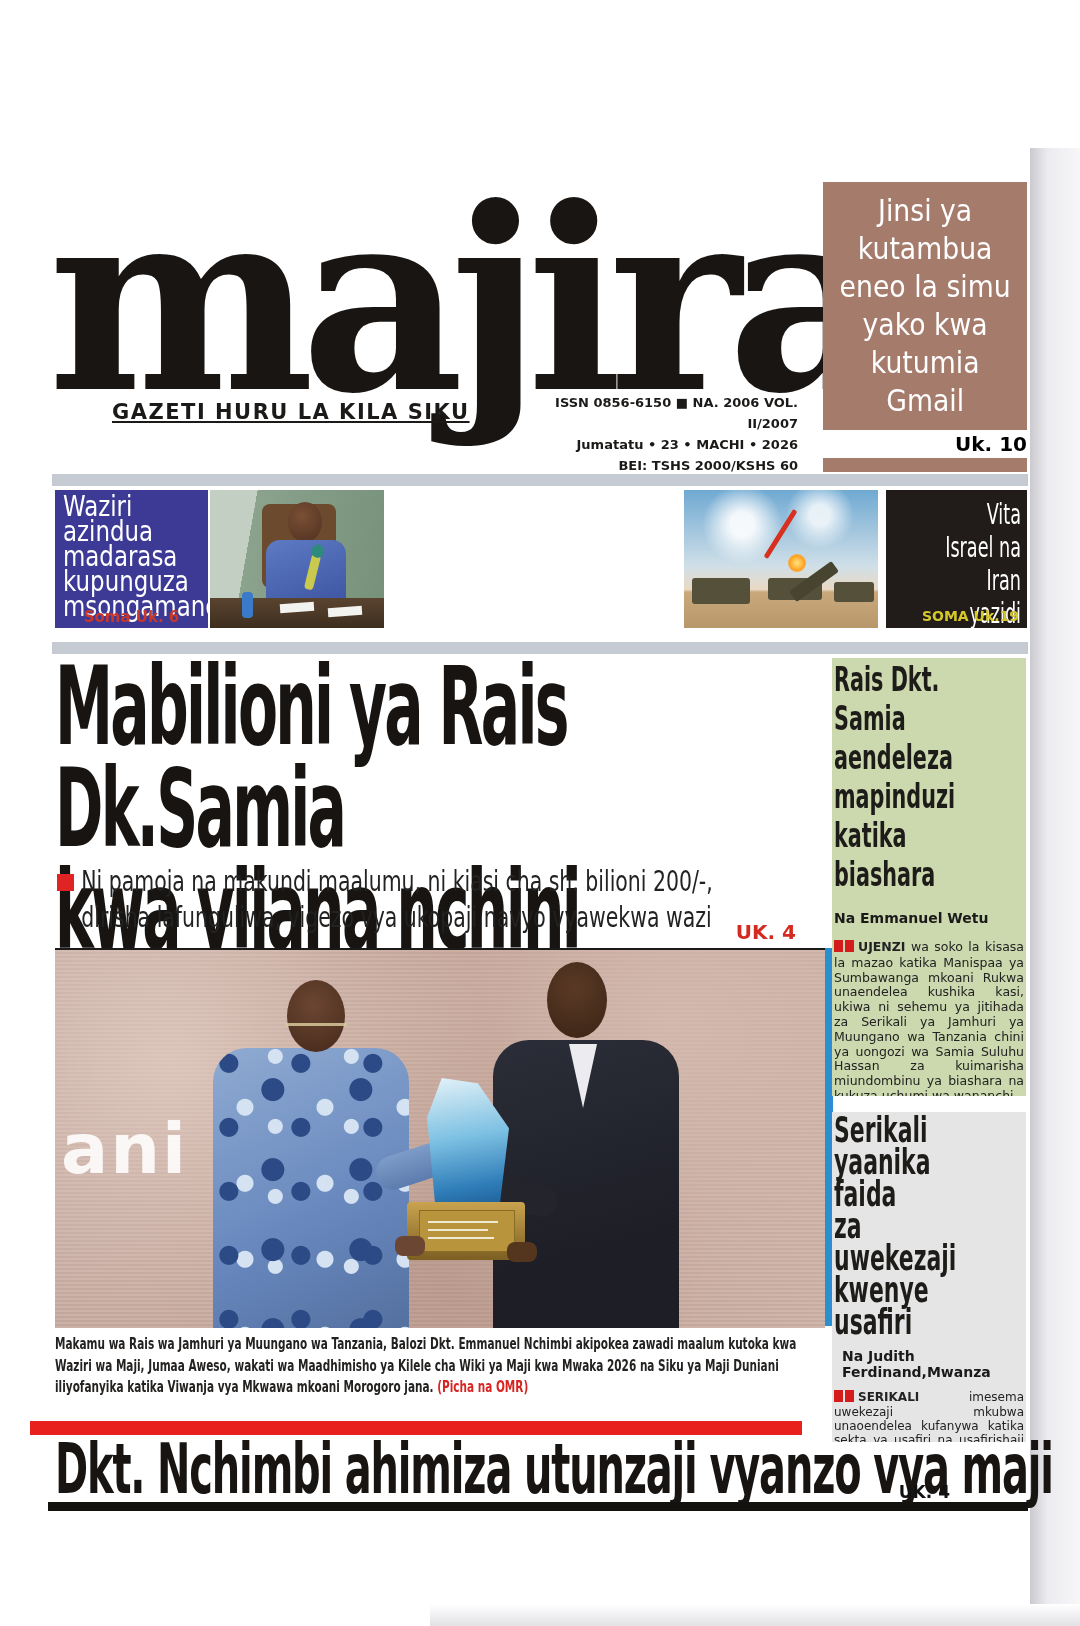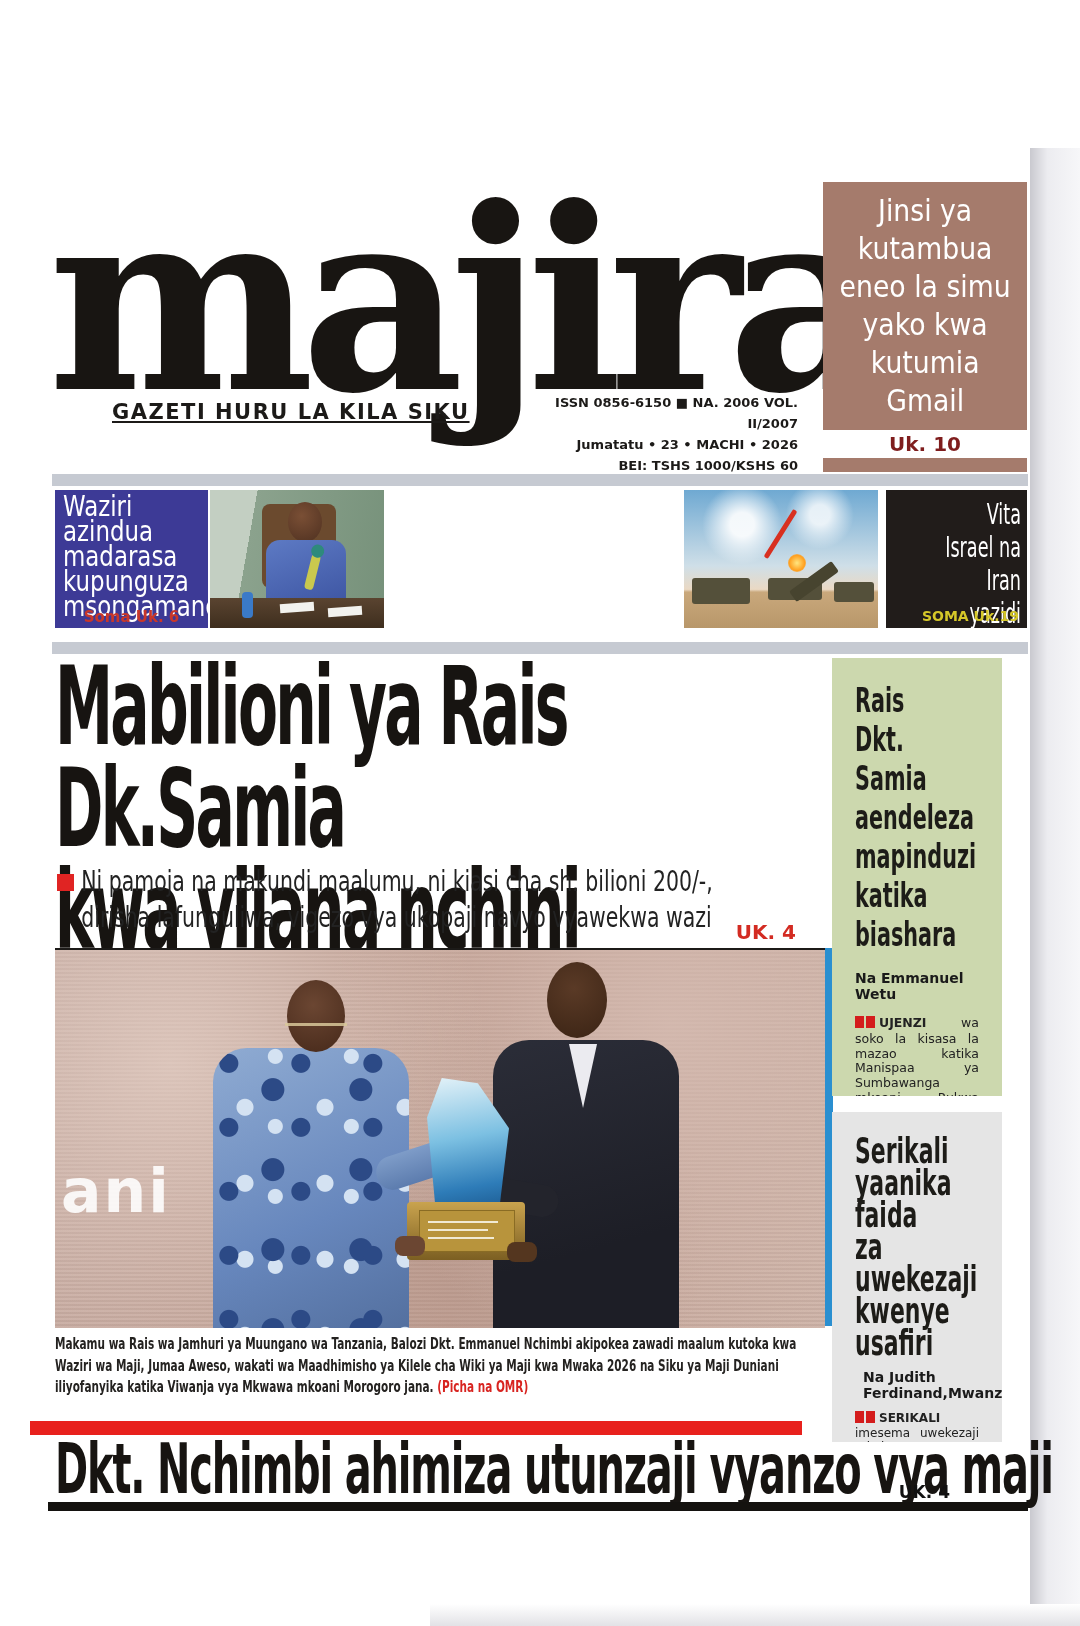--- a/index.html
+++ b/index.html
@@ -19,21 +19,21 @@
   .tagline{left:112px;top:400px;font-size:21px;font-weight:bold;letter-spacing:1.5px;color:#1c1a18;text-decoration:underline;}
   .website{left:112px;top:424px;font-size:28px;font-weight:bold;color:#d81f1f;letter-spacing:-0.5px;}
   .pubinfo{left:530px;top:392px;width:268px;text-align:right;font-size:13px;font-weight:bold;
            line-height:21px;color:#1c1a18;}
 
   
   .brown-box{left:823px;top:182px;width:204px;height:248px;background:#a57b6c;
              display:flex;align-items:center;justify-content:center;text-align:center;}
   .brown-box .t{display:inline-block;white-space:pre-line;color:#fff;font-size:30px;
                 line-height:38px;transform:scaleX(.89);transform-origin:center center;}
-  .uk10{left:823px;top:432px;width:204px;text-align:center;font-size:20px;font-weight:bold;color:#7f1d1d;}
+  .uk10{left:823px;top:432px;width:204px;text-align:right;font-size:20px;font-weight:bold;color:#000000;}
   .brown-strip{left:823px;top:458px;width:204px;height:14px;background:#a57b6c;}
 
   .gray-bar{left:52px;width:976px;height:12px;background:#c6cad2;}
 
   
   .tease{top:490px;height:138px;overflow:hidden;}
   .blue-box{left:55px;width:153px;background:#3d3a96;}
   .blue-box .t{position:absolute;left:8px;top:4px;white-space:pre-line;color:#fff;font-size:29px;
                line-height:25px;transform:scaleX(.79);transform-origin:left top;}
   .soma2{position:absolute;left:0;bottom:2px;width:100%;text-align:center;font-size:15px;
@@ -85,22 +85,22 @@
   .lead-ref{left:690px;top:920px;width:106px;text-align:right;font-size:20px;font-weight:bold;color:#d32b22;}
 
   
   .main-photo{left:55px;top:948px;width:770px;height:378px;overflow:hidden;border-top:2px solid #1c1a18;
       background:radial-gradient(circle at 15% 30%,rgba(230,210,200,.7),rgba(230,210,200,0) 45%),
                  radial-gradient(circle at 80% 20%,rgba(214,188,178,.8),rgba(214,188,178,0) 50%),
                  radial-gradient(circle at 55% 75%,rgba(180,148,136,.6),rgba(180,148,136,0) 45%),
                  repeating-linear-gradient(0deg,rgba(255,255,255,.07) 0 2px,rgba(0,0,0,.04) 2px 4px),
                  linear-gradient(100deg,#c6aaa0,#c2a093 55%,#cdb2a6);}
   .blue-strip{left:825px;top:948px;width:8px;height:378px;background:#2a8fd0;}
-  .ph-text{position:absolute;left:6px;top:158px;font-size:60px;font-weight:bold;
-           color:rgba(255,255,255,.88);letter-spacing:2px;margin-top:48px;}
+  .ph-text{position:absolute;left:6px;top:158px;font-size:70px;font-weight:bold;
+           color:rgba(255,255,255,.88);letter-spacing:2px;}
   .ml-head{position:absolute;left:232px;top:30px;width:58px;height:72px;border-radius:50%;
            background:radial-gradient(circle at 45% 35%,#6b4632,#46291a);}
   .ml-glasses{position:absolute;left:230px;top:60px;width:62px;height:13px;
               border-bottom:3px solid #d8c89a;opacity:.85;}
   .ml-body{position:absolute;left:158px;top:98px;width:196px;height:280px;border-radius:34px 34px 0 0;
      background:radial-gradient(circle at 22% 24%,#2c4a86 9px,rgba(0,0,0,0) 10px),
                 radial-gradient(circle at 68% 52%,#2c4a86 11px,rgba(0,0,0,0) 12px),
                 radial-gradient(circle at 40% 78%,#d4e2f2 8px,rgba(0,0,0,0) 9px),
                 radial-gradient(circle at 82% 12%,#d4e2f2 7px,rgba(0,0,0,0) 8px),
                 linear-gradient(155deg,#8fabd2,#6787bd 60%,#54709f);
@@ -124,21 +124,21 @@
              border:1px solid #8a6c24;}
   .tr-line{position:absolute;left:8px;height:2px;background:rgba(255,255,250,.8);}
   .hand{position:absolute;width:30px;height:20px;border-radius:8px;background:#6b4632;}
 
   
   .caption{left:55px;top:1334px;width:1064px;font-size:15px;font-weight:bold;line-height:21.5px;
            color:#242220;transform:scaleX(.70);transform-origin:left top;}
   .caption .credit{color:#d82420;}
 
   
-  .side-box{left:832px;width:170px;padding:23px;box-sizing:border-box;overflow:hidden;}
+  .side-box{left:832px;width:194px;padding:2px;box-sizing:border-box;overflow:hidden;}
   .green-box{top:658px;height:438px;background:#ccd8ae;}
   .teal-box{top:1112px;height:330px;background:#e5e5e5;}
   .side-h{white-space:pre-line;font-size:34px;font-weight:bold;line-height:39px;color:#1d1c18;
           transform:scaleX(.61);transform-origin:left top;}
   .teal-box .side-h{font-size:36px;line-height:32px;}
   .byline{font-size:14px;font-weight:bold;color:#1a1a1a;}
   .green-box .byline{margin-top:16px;}
   .teal-box .byline{margin-top:10px;margin-left:8px;}
   .side-body{margin-top:14px;font-size:12.5px;line-height:14.8px;text-align:justify;color:#222;}
   .teal-box .side-body{margin-top:10px;font-size:12px;line-height:14px;}
@@ -159,21 +159,21 @@
 <div class="page">
 
   <div class="abs scan-edge"></div>
   <div class="abs scan-bottom"></div>
 
   <div class="abs logo">majira</div>
   <div class="abs tagline">GAZETI HURU LA KILA SIKU</div>
   <div class="abs pubinfo">
     <div>ISSN 0856-6150 ■ NA. 2006 VOL. II/2007</div>
     <div>Jumatatu • 23 • MACHI • 2026</div>
-    <div>BEI: TSHS 1000/KSHS 60</div>
+    <div>BEI: TSHS 2000/KSHS 60</div>
   </div>
 
   <div class="abs brown-box">
     <span class="t">Jinsi ya
 kutambua
 eneo la simu
 yako kwa
 kutumia
 Gmail</span>
   </div>

